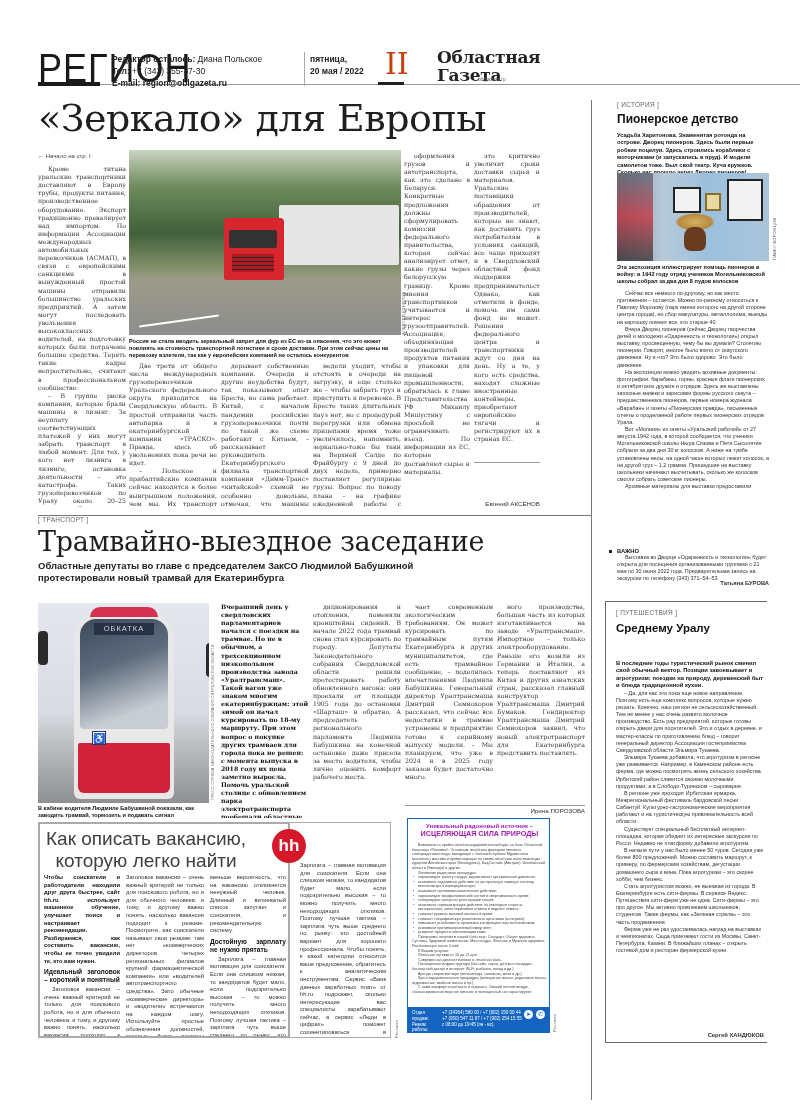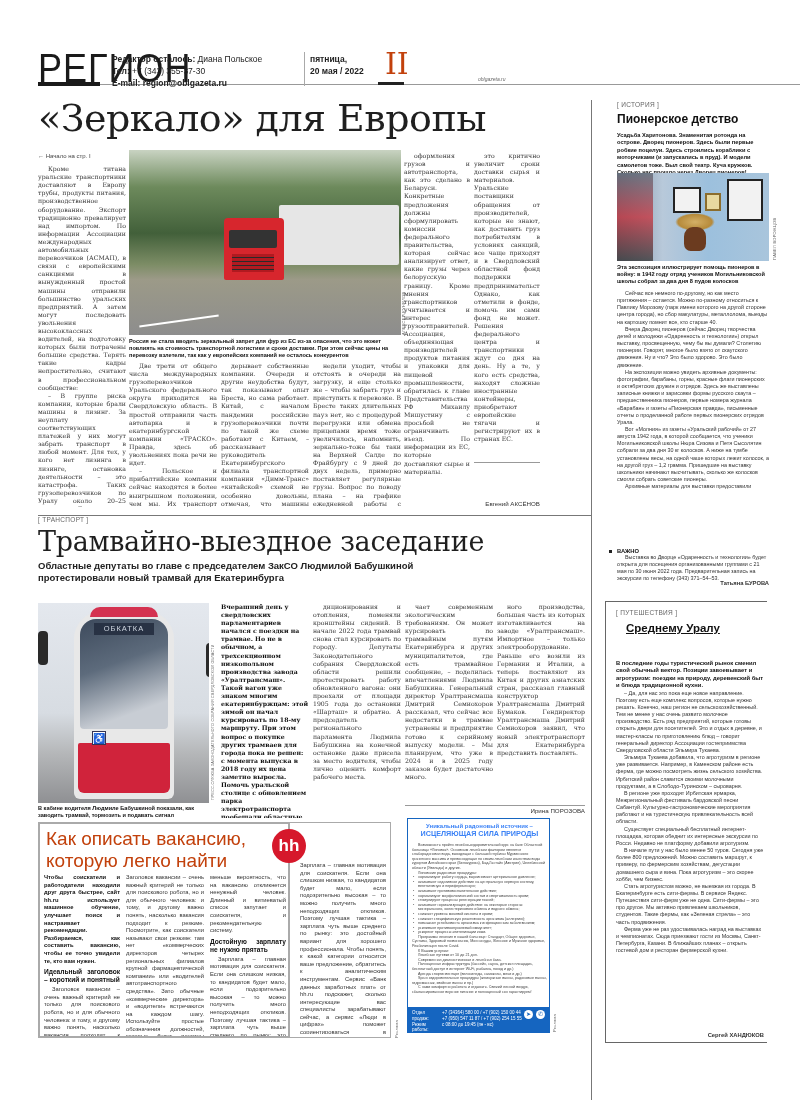--- a/index.html
+++ b/index.html
@@ -66,43 +66,43 @@
   .tram-roof { position:absolute; left: 52px; top: 4px; width: 68px; height: 10px; background:#d43250; border-radius: 10px 10px 0 0; }
   .tram-glass { position:absolute; left: 42px; top: 16px; width: 88px; height: 110px; background: linear-gradient(160deg,#3d4a5c 0%,#5d6b7c 40%,#c8cdd4 80%); border-radius: 16px 16px 4px 4px; }
   .tram-sign { position:absolute; left: 56px; top: 20px; width: 60px; height: 12px; background:#283244; color:#cfd6e0; font-family:"Liberation Sans",sans-serif; font-size: 7.5px; text-align:center; line-height:12px; letter-spacing:1px; }
   .tram-bumper { position:absolute; left: 40px; top: 140px; width: 92px; height: 50px; background:#d0233b; border-radius: 2px 2px 6px 6px; }
   .tram-mirror-l { position:absolute; left: 0px; top: 28px; width: 10px; height: 34px; background:#2a2a2a; border-radius: 4px; }
   .tram-mirror-r { position:absolute; left: 168px; top: 40px; width: 10px; height: 34px; background:#2a2a2a; border-radius: 4px; }
   .wheel-sign { position:absolute; left: 54px; top: 128px; width: 14px; height: 14px; background:#fff; border: 1px solid #335; color:#2256a8; font-size: 10px; text-align:center; line-height: 13px; }
 
   
   .ad-hh { left: 38px; top: 822px; width: 252px; height: 216px; border: 2px solid #aaa; }
-  .ad-hh-title { position:absolute; left: 6px; top: 4px; font-family: "Liberation Sans", sans-serif; font-size: 19px; line-height: 22px; color:#c2410c; font-weight: normal; }
+  .ad-hh-title { position:absolute; left: 6px; top: 4px; font-family: "Liberation Sans", sans-serif; font-size: 19px; line-height: 22px; color:#404040; font-weight: normal; text-align: center; }
   .hh-logo { position:absolute; left: 232px; top: 5px; width: 34px; height: 34px; border-radius: 50%; background:#d6182b; color:#fff; font-family:"Liberation Sans",sans-serif; font-weight:bold; font-size: 17px; text-align:center; line-height: 33px; }
   .ad-col { position:absolute; font-family: "Liberation Sans", sans-serif; font-size: 5.8px; line-height: 7.6px; text-align: justify; color:#333; overflow:hidden; }
   .ad-col h4 { font-size: 6.6px; line-height: 8px; font-weight: bold; color:#111; margin: 3px 0 2px; }
   .ad-col .lead { font-weight:bold; color:#111; }
   .ad-col p { text-indent: 8px; }
 
   
   .ad-radon { left: 407px; top: 818px; width: 143px; height: 215px; border: 1px solid #1565c0; background:#fff; }
-  .radon-title { position:absolute; left: 0; top: 4px; width: 143px; text-align:center; font-family:"Liberation Sans",sans-serif; color:#3b82f6; }
+  .radon-title { position:absolute; left: 0; top: 4px; width: 143px; text-align:center; font-family:"Liberation Sans",sans-serif; color:#a21caf; }
   .radon-title .t1 { font-size: 6px; font-weight:bold; display:block; }
   .radon-title .t2 { font-size: 7.2px; font-weight:bold; display:block; }
   .radon-body { position:absolute; left: 4px; top: 24px; width: 135px; height: 160px; font-family:"Liberation Sans",sans-serif; font-size: 3.7px; line-height: 4.6px; color:#444; overflow:hidden; }
   .radon-body li { list-style: none; padding-left: 6px; position: relative; }
   .radon-body li::before { content: "•"; position:absolute; left: 1px; }
   .radon-footer { position:absolute; left: 0; top: 188px; width: 141px; height: 26px; background:#1565c0; color:#fff; font-family:"Liberation Sans",sans-serif; font-size: 4.5px; line-height: 5.8px; padding: 3px 4px; }
   .radon-footer .lbl { display:inline-block; width: 30px; vertical-align: top;}
   .radon-footer .val { display:inline-block; vertical-align: top; }
   .circle-ic { position:absolute; width: 9px; height: 9px; border-radius:50%; background:#fff; color:#1565c0; font-size: 6px; text-align:center; line-height: 9px; }
 
   
   .travel-box { left: 605px; top: 601px; width: 162px; height: 442px; border: 1px solid #666; border-right: none; border-bottom: 1px solid #666;}
-  .travel-title { position:absolute; left: 20px; top: 18px; font-family:"Liberation Sans",sans-serif; font-size: 11.5px; line-height: 16px; font-weight:bold; color:#111;text-decoration:underline; }
+  .travel-title { position:absolute; left: 10px; top: 18px; font-family:"Liberation Sans",sans-serif; font-size: 11.5px; line-height: 16px; font-weight:bold; color:#111; }
   .travel-body { position:absolute; left: 10px; top: 58px; width: 148px; height: 375px; font-family:"Liberation Sans",sans-serif; font-size: 5.4px; line-height: 7.15px; color:#333; overflow:hidden; text-align: left; }
   .travel-body .lead { font-weight:bold; color:#111; font-size: 5.8px; line-height: 7.4px; }
   .travel-body p { text-indent: 8px; }
 
   .hist-body { position:absolute; font-family:"Liberation Sans",sans-serif; font-size: 5.4px; line-height: 7.15px; color:#333; overflow:hidden; }
   .hist-body p { text-indent: 8px; }
 </style>
 </head>
 <body>
 
@@ -115,20 +115,24 @@
     <div><b>Тел:</b> <span>+7 (343) 355-37-30</span></div>
     <div><b>E-mail:</b> <b>region@oblgazeta.ru</b></div>
   </div>
   <div class="abs mh-vline"></div>
   <div class="abs mh-date">
     <div style="font-weight:bold">пятница,</div>
     <div><b>20 мая / 2022</b></div>
   </div>
   <div class="abs mh-pagenum">II</div>
   <div class="abs mh-pagenum-ul"></div>
+  <div class="abs mh-logo">
+    <div>Областная</div>
+    <div>Газета</div>
+  </div>
   <div class="abs mh-logo-url">oblgazeta.ru</div>
 </div>
 
 <div class="abs h1">«Зеркало» для Европы</div>
 
 <div class="col" style="left:38px; top:152px; width:88px; height:355px;">
   <div class="cont" style="margin-bottom:5px;"><span>←</span> <span>Начало на стр. I</span></div>
   <p>Кроме титана уральские транспортники доставляют в Европу трубы, продукты питания, производственное оборудование. Экспорт традиционно превалирует над импортом. По информации Ассоциации международных автомобильных перевозчиков (АСМАП), в связи с европейскими санкциями в вынужденный простой машины отправили большинство уральских предприятий. А затем могут последовать увольнения высококлассных водителей, на подготовку которых были потрачены большие средства. Терять такие кадры непростительно, считают в профессиональном сообществе:</p>
   <p>– В группе риска компании, которые брали машины в лизинг. За неуплату соответствующих платежей у них могут забрать транспорт в любой момент. Для тех, у кого нет лизинга в лизинге, остановка деятельности – это катастрофа. Таких грузоперевозчиков по Уралу около 20–25 процентов. Я считаю, что нужно сделать все, чтобы они машины на территории РФ перевозки осуществлять российскими транспортными компаниями. Мы, транспортники Урала, переживаем, надеемся, что решение будет принято. Уверен, они не повлекут увеличение стоимости перевозки. Наоборот, сократят их, – уверен директор уральского филиала АСМАП Александр Салаутин.</p>
 </div>

